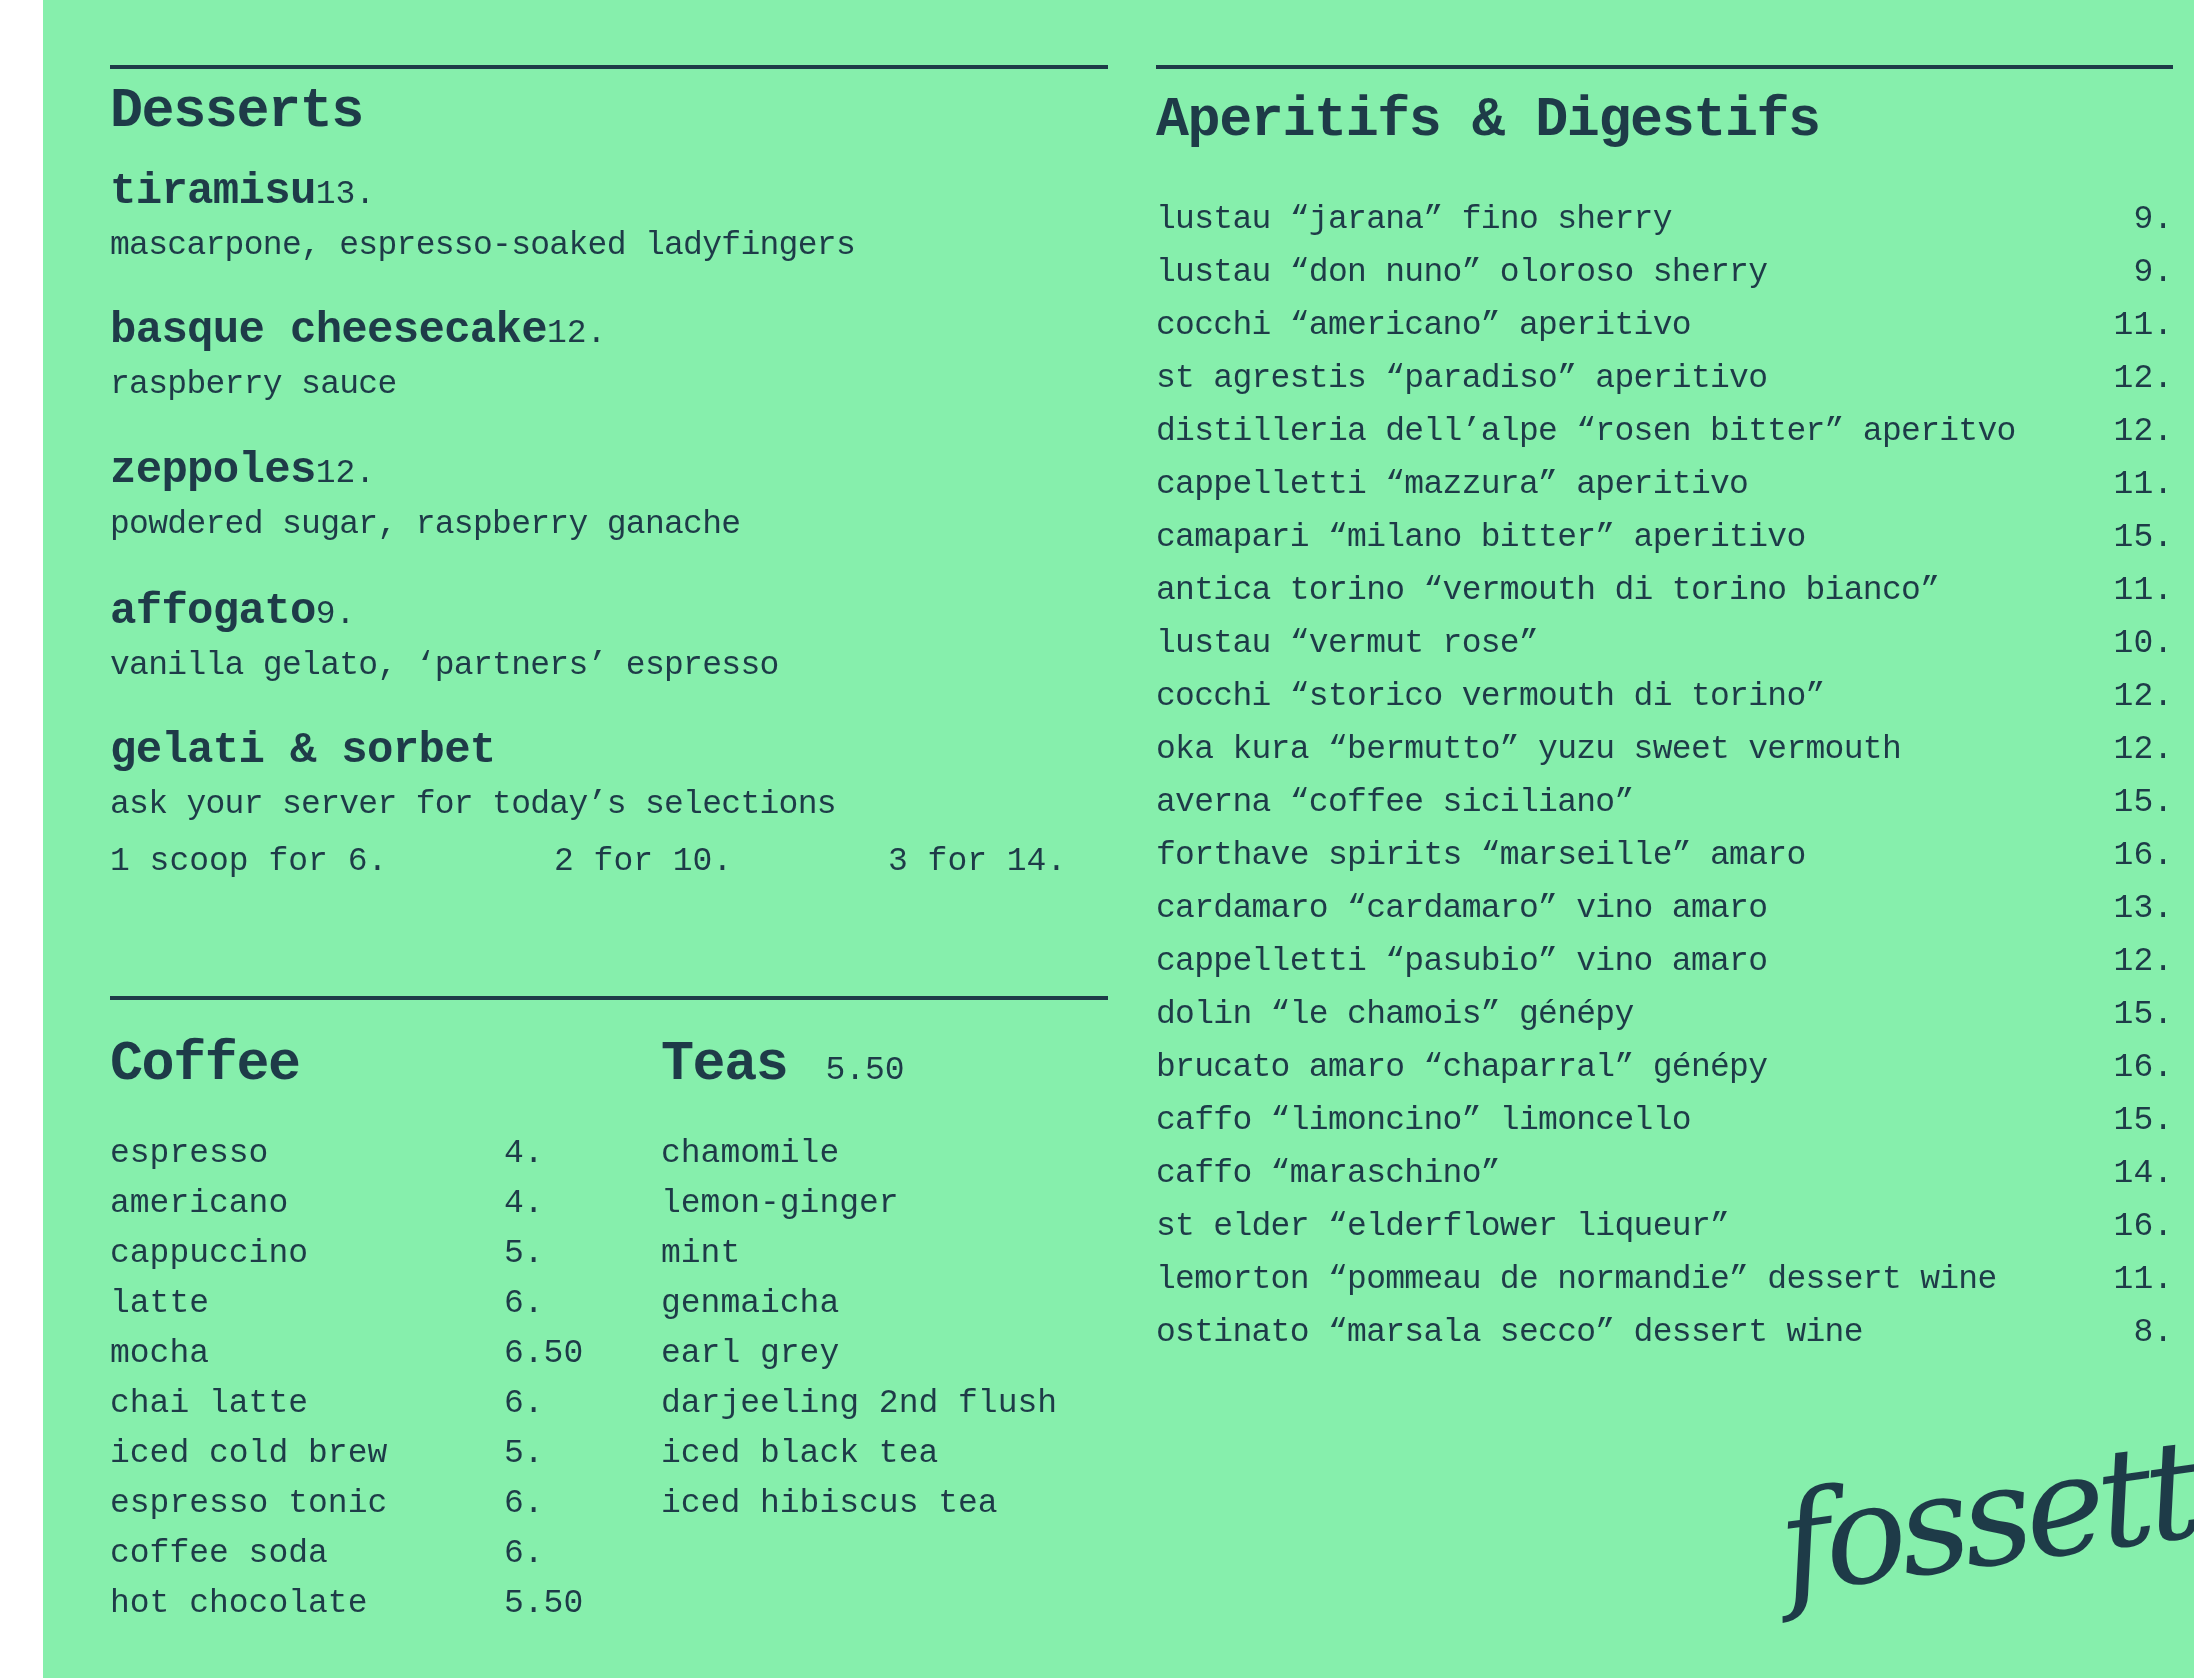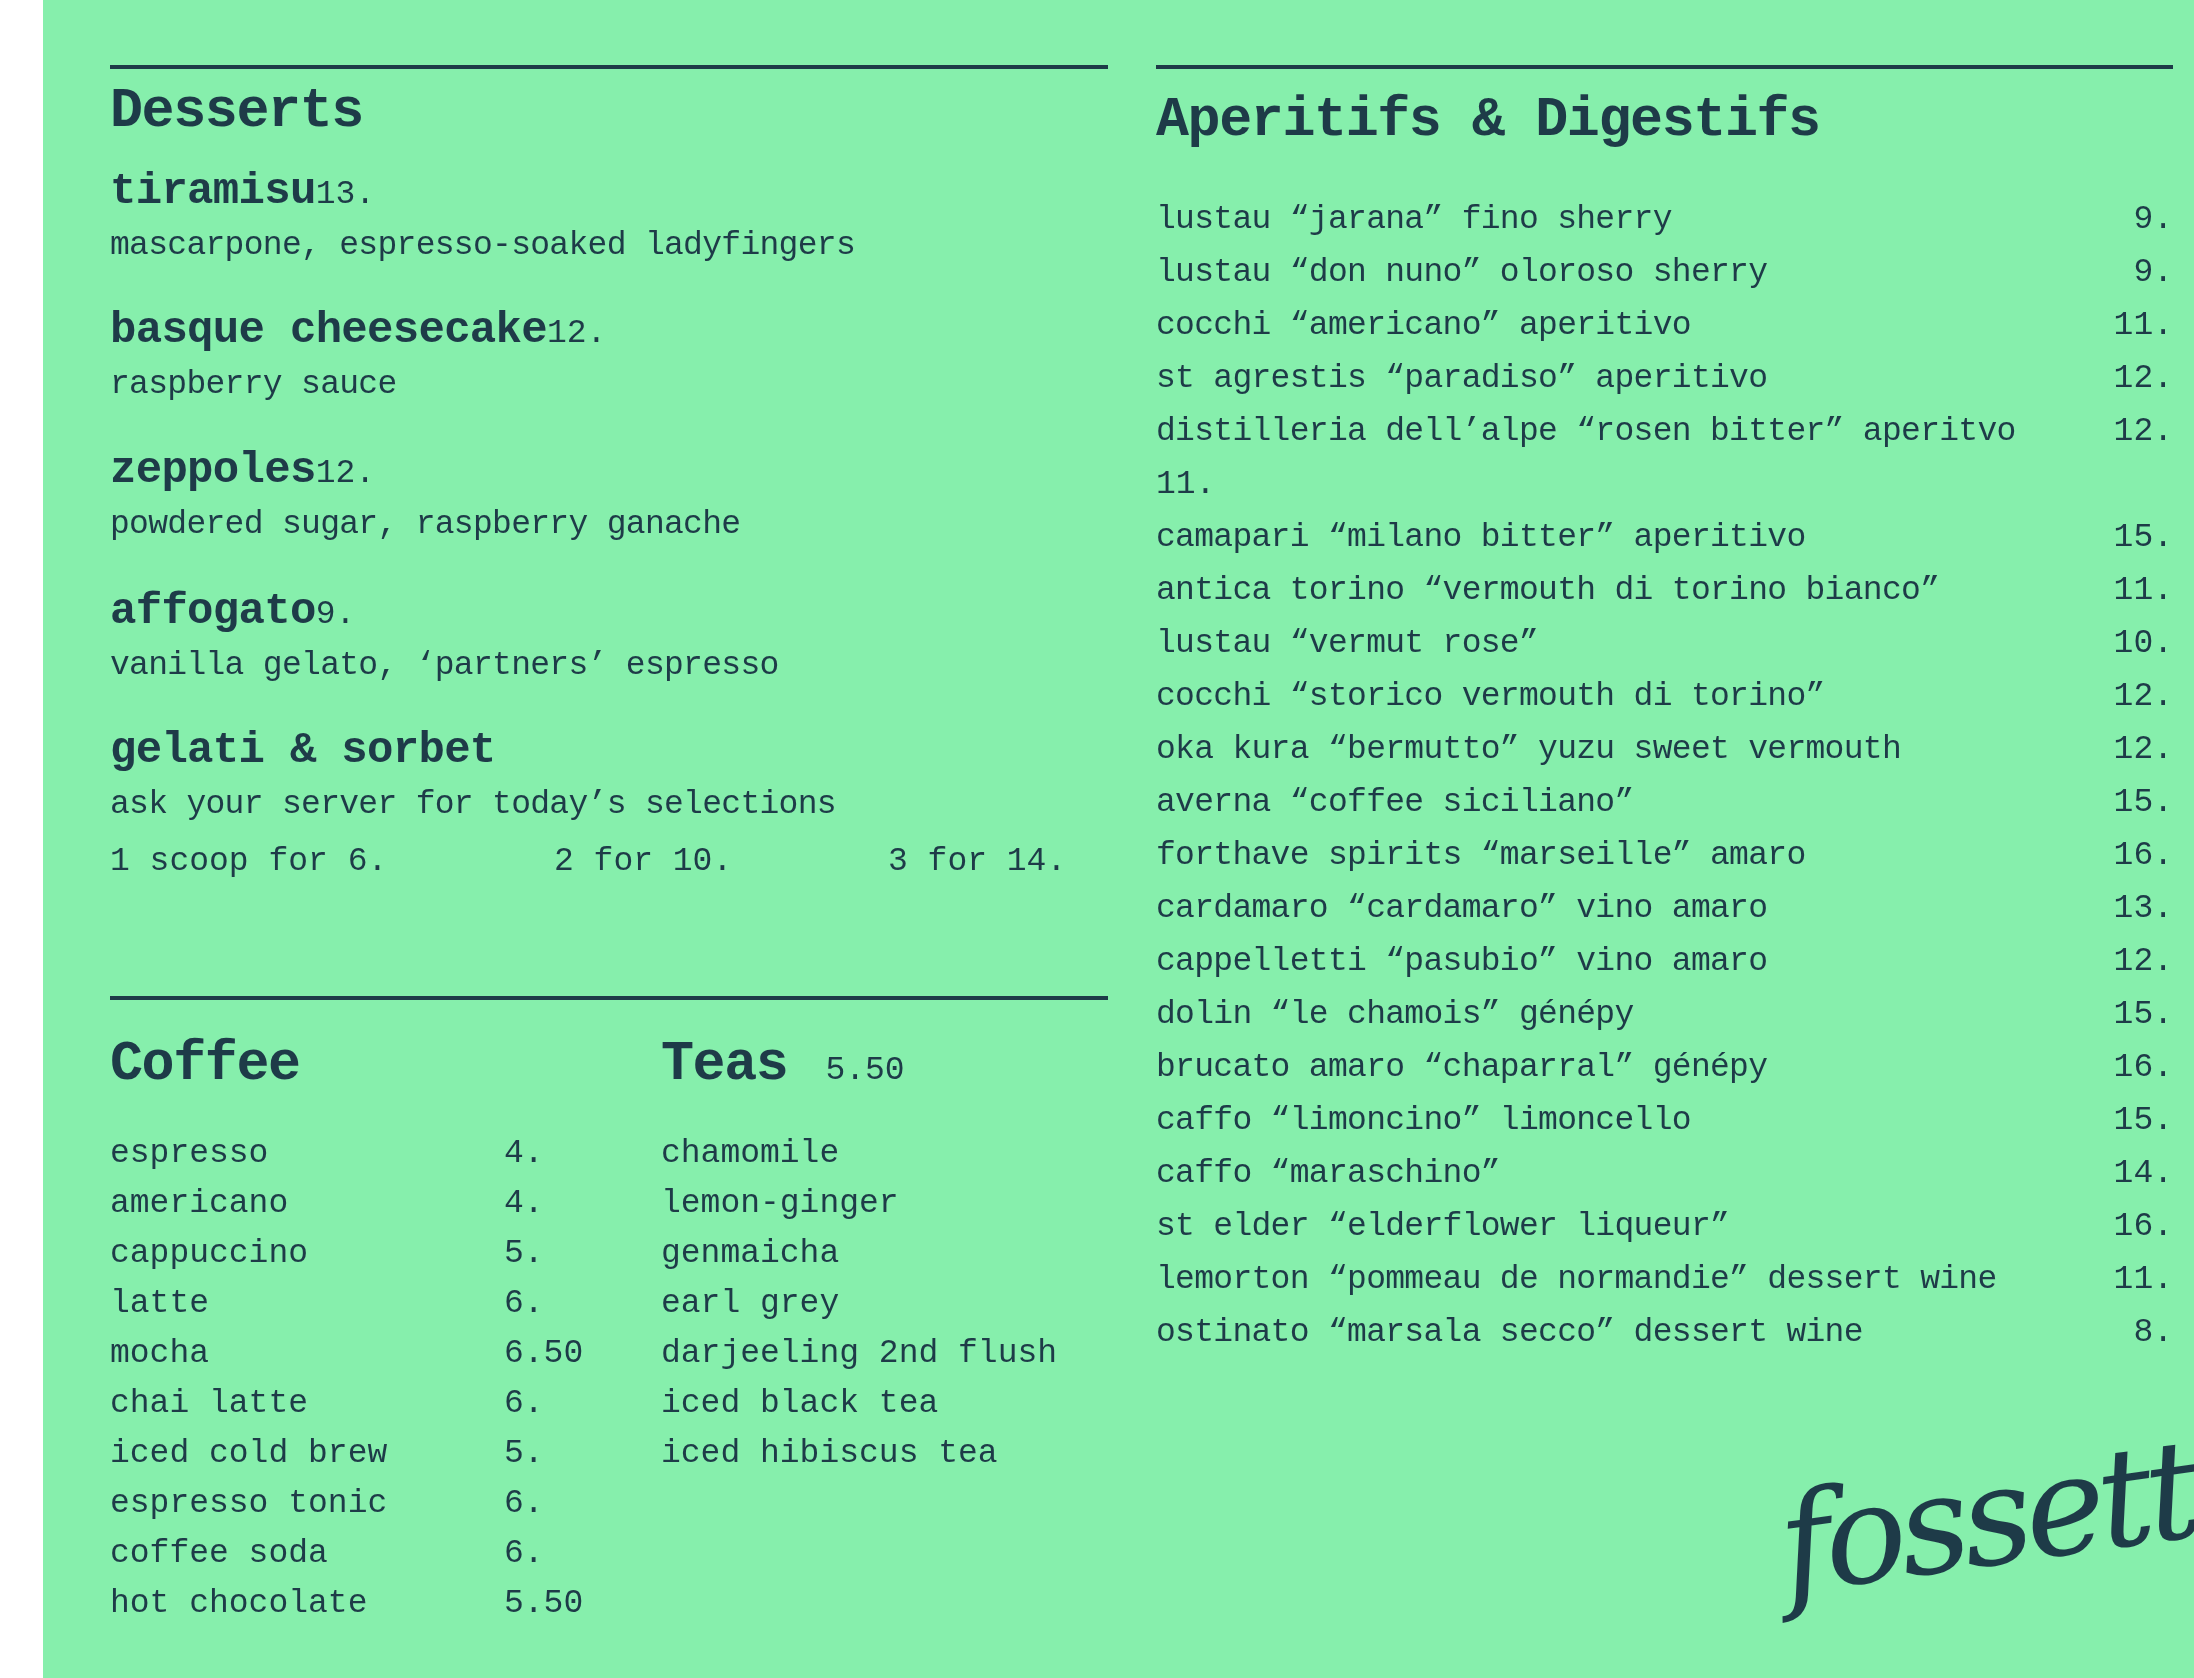--- a/index.html
+++ b/index.html
@@ -277,20 +277,23 @@
     </div>
 
     <div class="teas-list">
       <div class="tea-row">
           <span>chamomile</span>
         </div>
       <div class="tea-row">
           <span>lemon-ginger</span>
         </div>
       <div class="tea-row">
+          <span>mint</span>
+        </div>
+      <div class="tea-row">
           <span>genmaicha</span>
         </div>
       <div class="tea-row">
           <span>earl grey</span>
         </div>
       <div class="tea-row">
           <span>darjeeling 2nd flush</span>
         </div>
       <div class="tea-row">
           <span>iced black tea</span>
@@ -321,20 +324,21 @@
         </div>
       <div class="ap-row">
           <span>st agrestis “paradiso” aperitivo</span>
           <span class="ap-price">12.</span>
         </div>
       <div class="ap-row">
           <span>distilleria dell’alpe “rosen bitter” aperitvo</span>
           <span class="ap-price">12.</span>
         </div>
       <div class="ap-row">
+          <span>cappelletti “mazzura” aperitivo</span>
           <span class="ap-price">11.</span>
         </div>
       <div class="ap-row">
           <span>camapari “milano bitter” aperitivo</span>
           <span class="ap-price">15.</span>
         </div>
       <div class="ap-row">
           <span>antica torino “vermouth di torino bianco”</span>
           <span class="ap-price">11.</span>
         </div>

